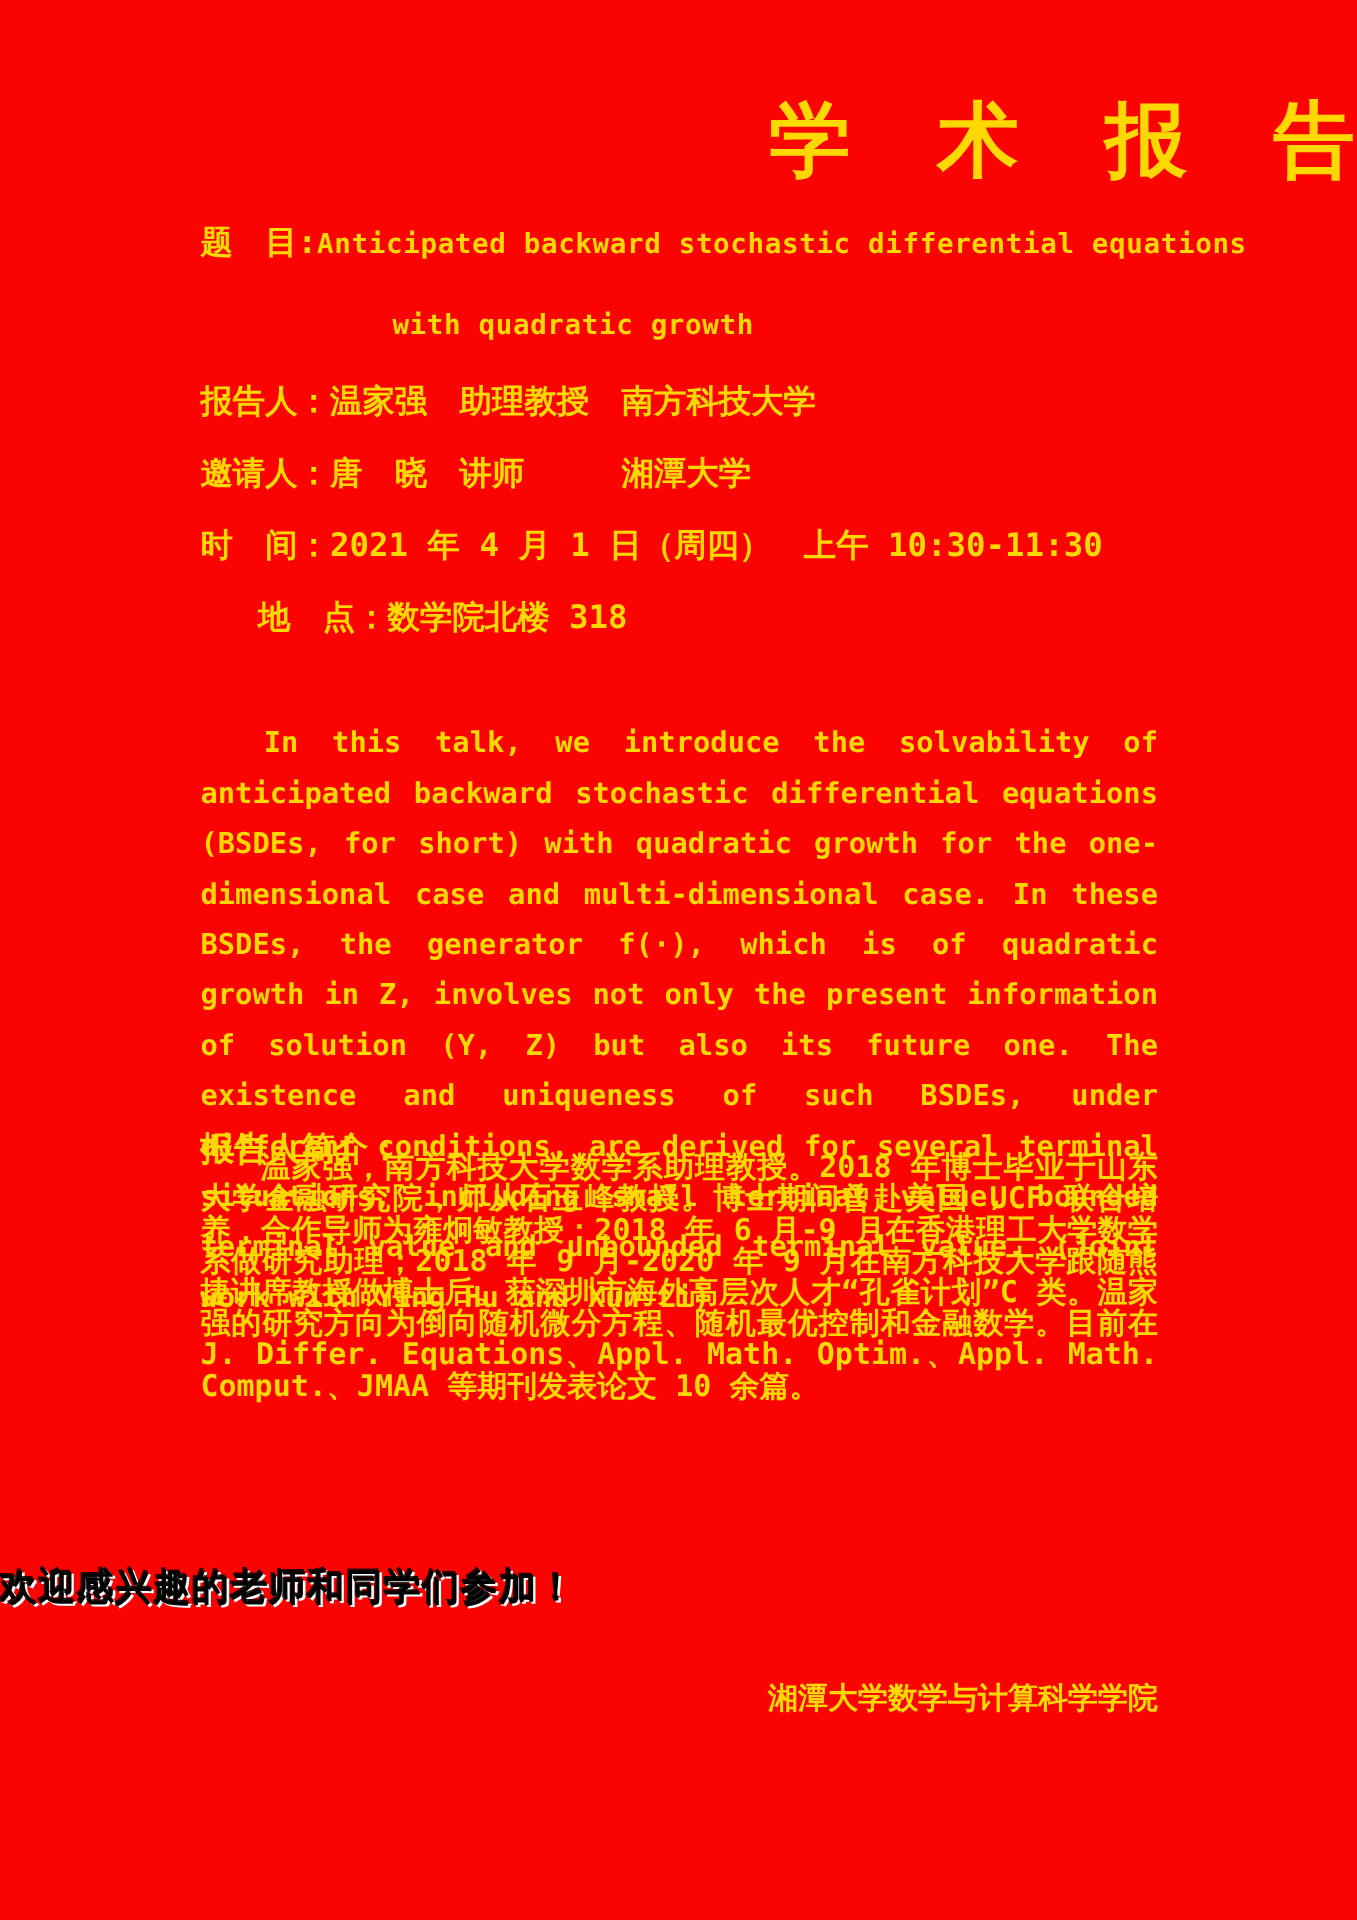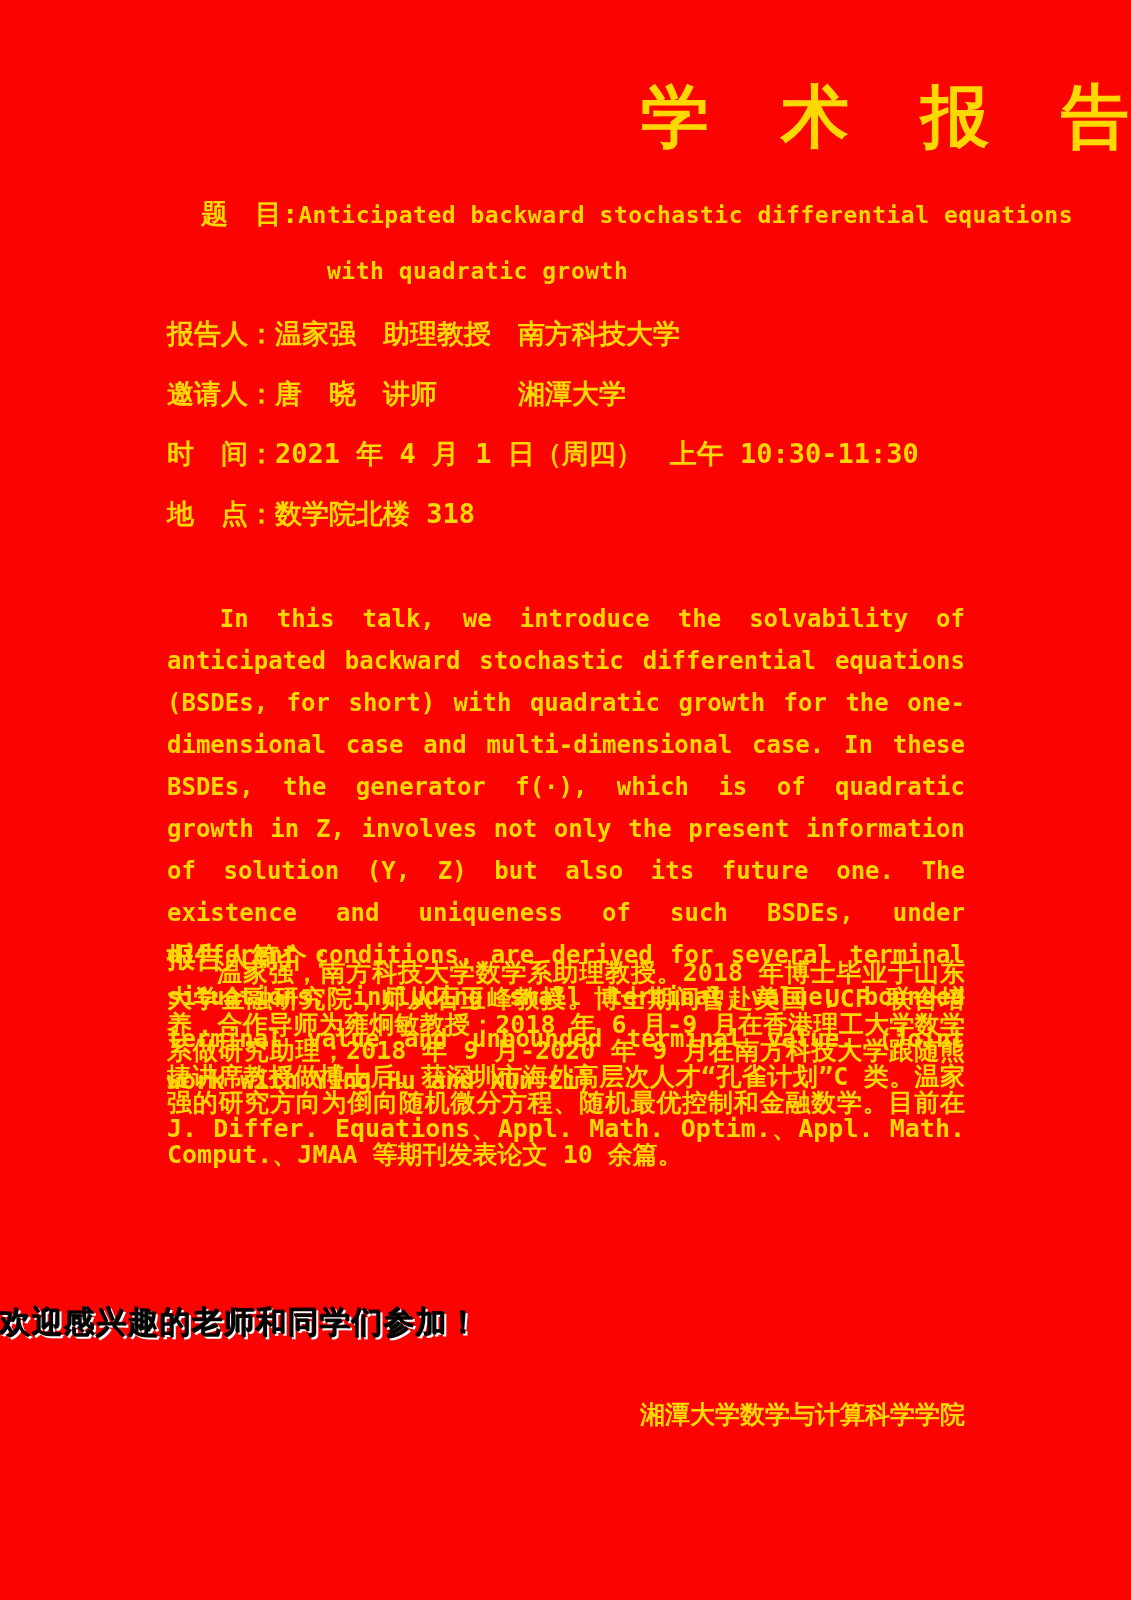--- a/index.html
+++ b/index.html
@@ -24,26 +24,26 @@
   }
   .info-row {
     position: absolute;
     left: 167px; right: 166px;
     font-size: 27px;
     font-weight: bold;
     white-space: nowrap;
   }
   .info-row .label { display: inline-block; }
   .info-row .val-en { font-size: 23px; letter-spacing: 0.5px; }
-  .row-topic   { top: 196px; margin-left: 34px; }
+  .row-topic   { top: 184px; }
   .row-topic2  { top: 258px; padding-left: 160px; font-size: 23px; letter-spacing: 0.5px; }
   .row-speaker { top: 316px; }
   .row-inviter { top: 376px; }
   .row-time    { top: 436px; }
-  .row-venue   { top: 496px; }
+  .row-venue   { top: 496px; margin-left: 48px; }
   .row-abs     { top: 552px; }
   .abstract {
     position: absolute;
     top: 598px; left: 167px; right: 166px;
     font-size: 24px;
     font-weight: bold;
     line-height: 42px;
     text-align: justify;
     text-indent: 2.2em;
     letter-spacing: 0px;

